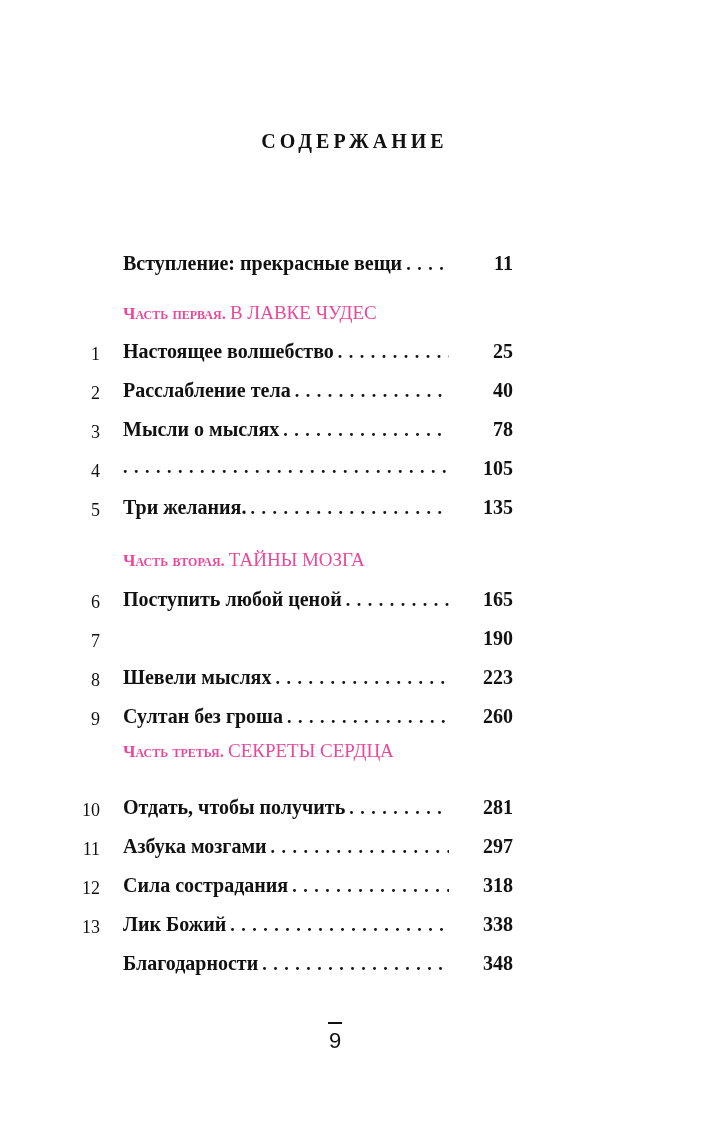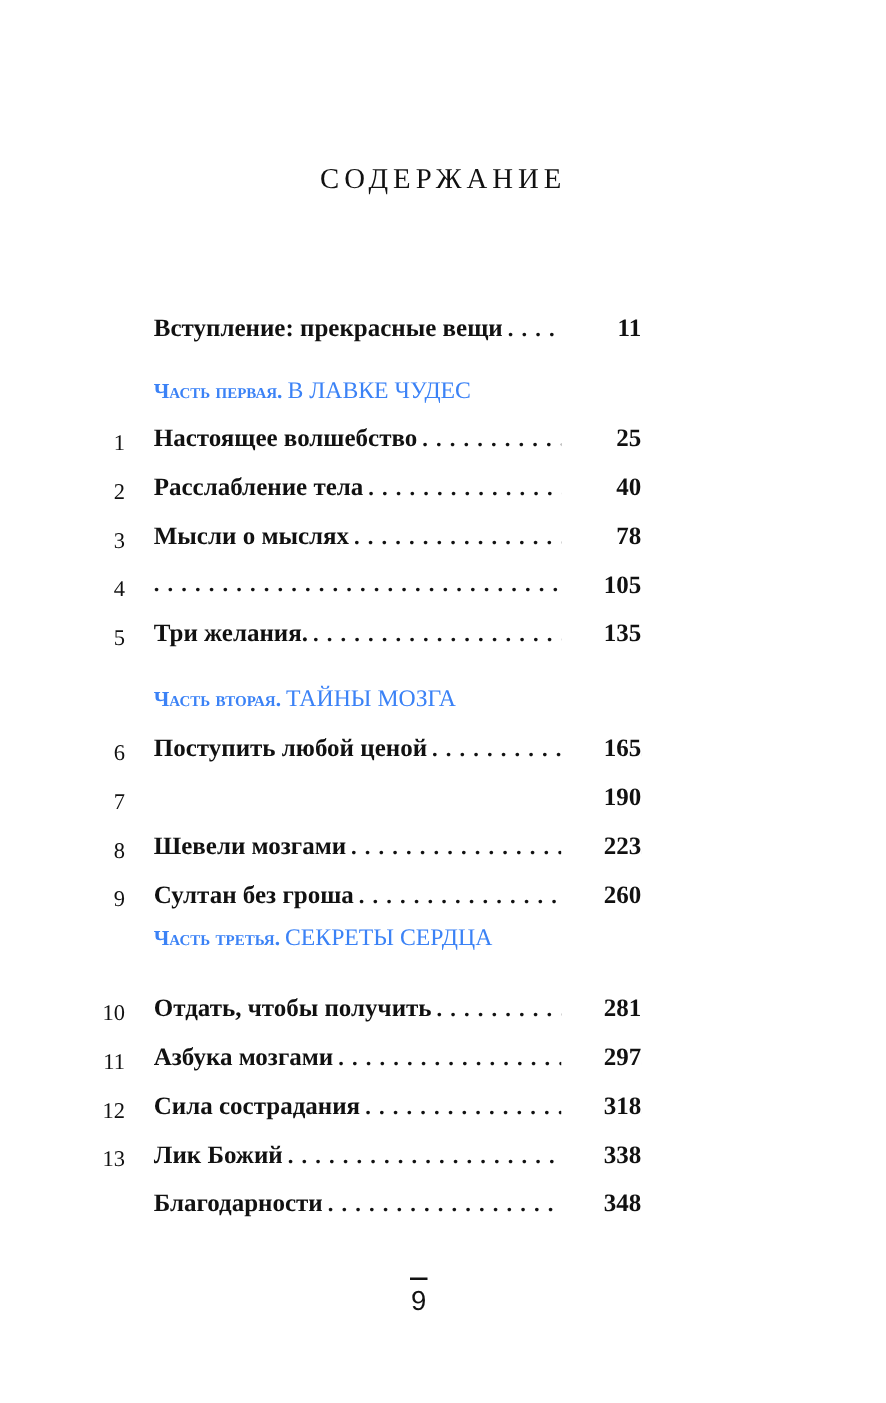--- a/index.html
+++ b/index.html
@@ -14,23 +14,23 @@
       overflow: hidden;
       font-family: "Liberation Serif", "DejaVu Serif", serif;
       color: #111111;
     }
     .title {
       position: absolute;
       top: 130px;
       left: 0;
       width: 709px;
       text-align: center;
-      font-size: 23px;
+      font-size: 20px;
       letter-spacing: 4px;
-      font-weight: 400;
+      font-weight: 700;
       color: #111;
     }
     .toc-row {
       position: absolute;
       left: 0;
       width: 631px;
       height: 30px;
     }
     .num {
       position: absolute;
@@ -80,21 +80,21 @@
       padding-left: 4px;
     }
     .page span {
       background: #fff;
       padding-left: 5px;
     }
     .part-heading {
       position: absolute;
       left: 123px;
       font-size: 19px;
-      color: #3b82f6;
+      color: #ec4899;
     }
     .part-heading .small-caps {
       font-variant: small-caps;
       font-size: 17px;
       font-weight: 700;
     }
     .part-heading .caps {
       font-size: 19px;
       font-weight: 400;
       margin-left: 4px;
@@ -195,21 +195,21 @@
   </div>
 
   <div class="toc-row" style="top:627px;">
     <div class="num">7</div>
     <div class="page"><span>190</span></div>
   </div>
 
   <div class="toc-row" style="top:666px;">
     <div class="num">8</div>
     <div class="entry">
-      <span class="label">Шевели мозгами</span>
+      <span class="label">Шевели мыслях</span>
       <span class="leader"></span>
     </div>
     <div class="page"><span>223</span></div>
   </div>
 
   <div class="toc-row" style="top:705px;">
     <div class="num">9</div>
     <div class="entry">
       <span class="label">Султан без гроша</span>
       <span class="leader"></span>

